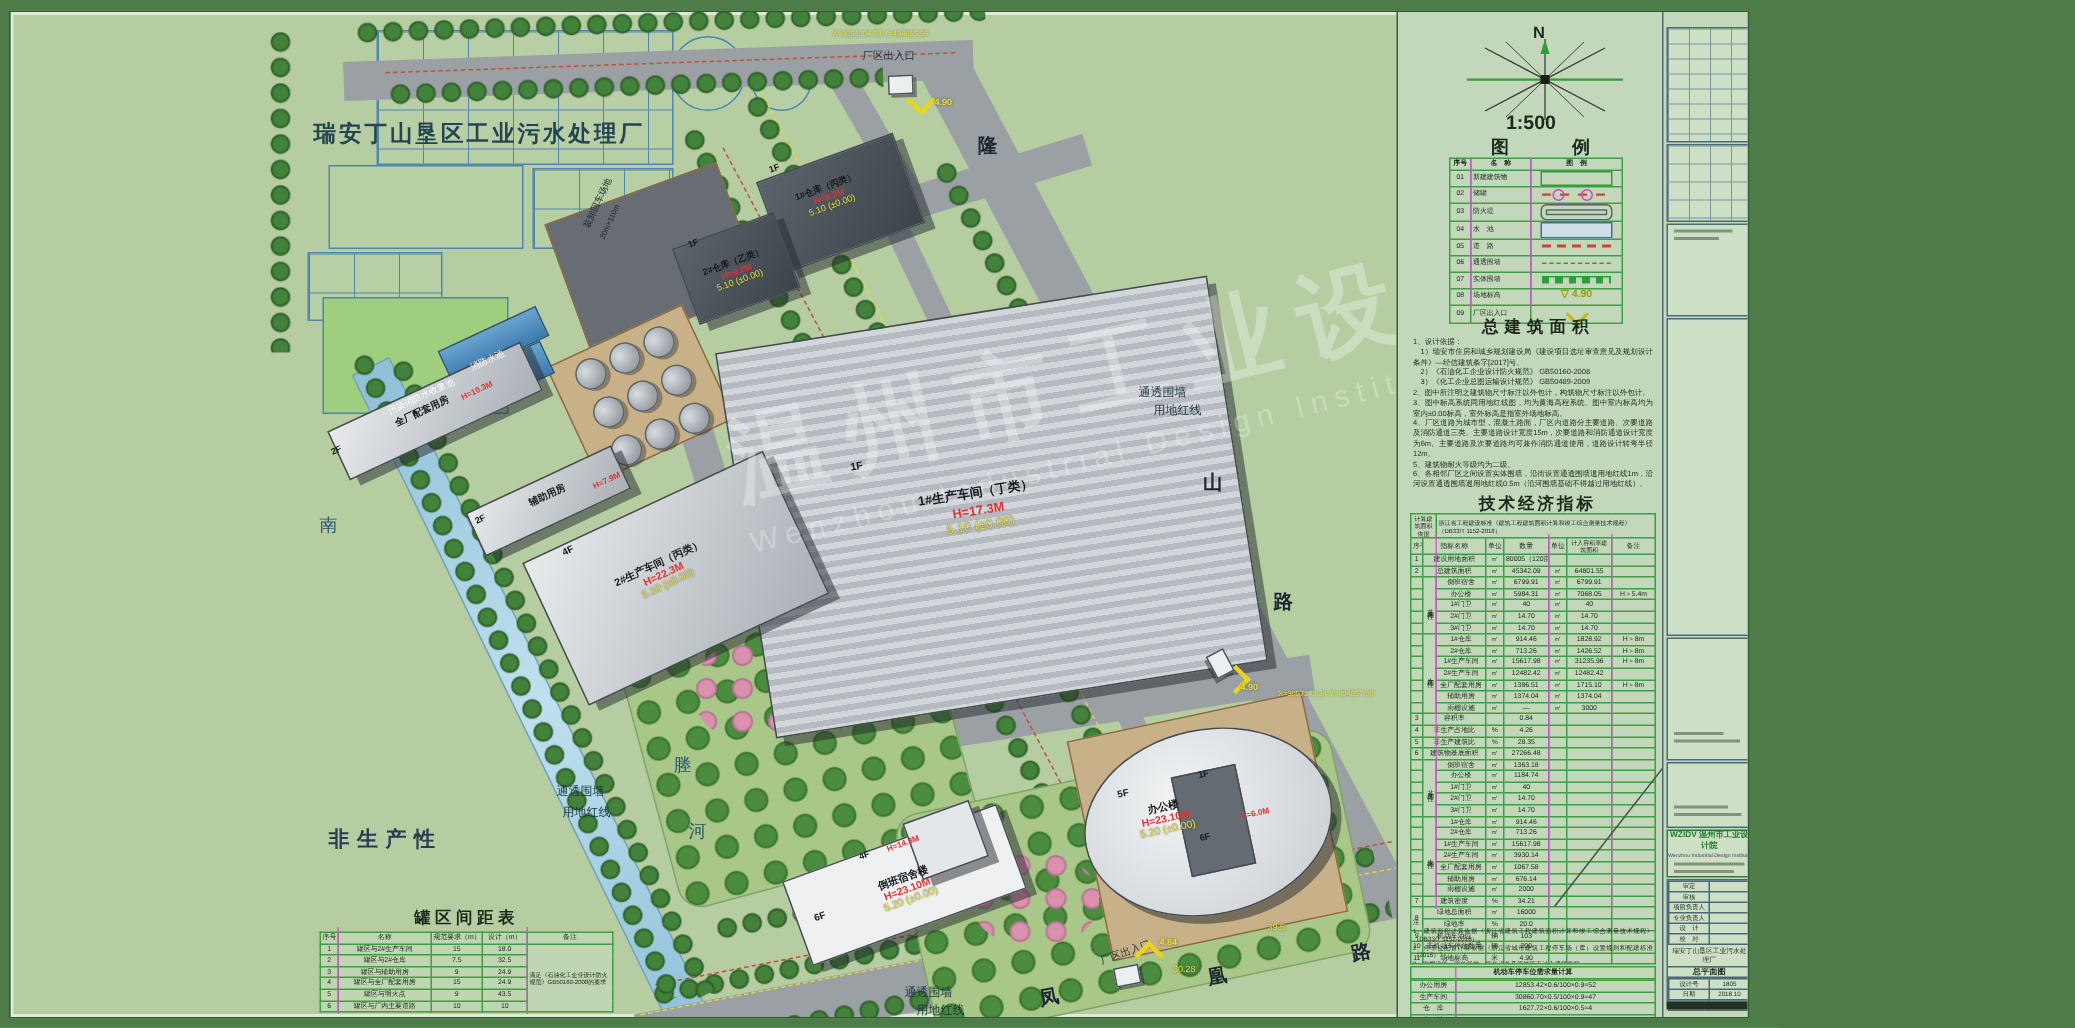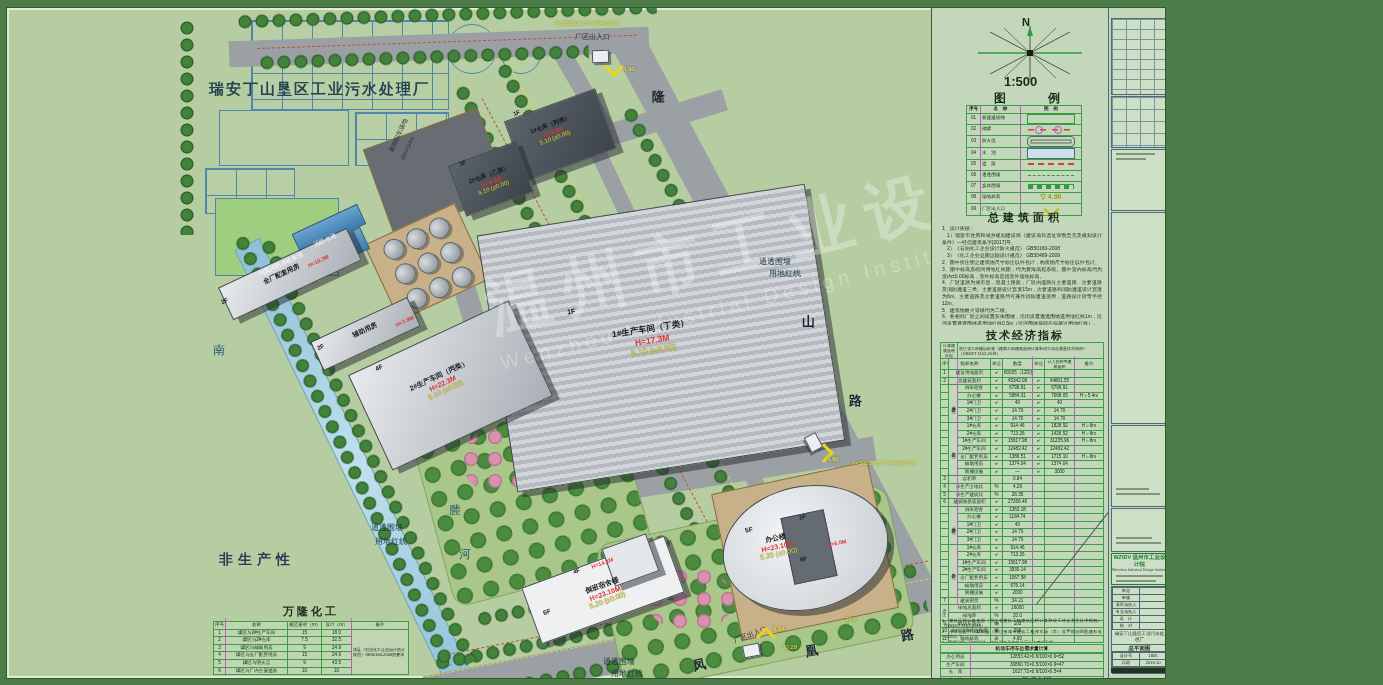--- a/index.html
+++ b/index.html
@@ -230,21 +230,21 @@
     <div class="arrow" style="left:752px;top:622px;transform:rotate(45deg);"></div>
     <span class="emark" style="left:616px;top:58px;">4.90</span>
     <span class="emark" style="left:766px;top:618px;">4.84</span>
     <span class="emark" style="left:820px;top:448px;">4.90</span>
     <span class="emark" style="left:775px;top:636px;font-weight:normal;">30.28</span>
     <span class="emark" style="left:838px;top:608px;font-weight:normal;">39.5</span>
     <span class="coord" style="left:548px;top:12px;">X=3058204.78 Y=494655.96</span>
     <span class="coord" style="left:845px;top:452px;">X=3057243.34 Y=494857.96</span>
 
     <div class="abs" style="left:206px;top:596px;width:196px;">
-      <div style="text-align:center;font-weight:bold;font-size:11px;letter-spacing:3px;color:#1c281c;">万隆化工</div>
+      <div style="text-align:center;font-weight:bold;font-size:11px;letter-spacing:3px;color:#1c281c;">罐区间距表</div>
       <table class="grn" style="margin-top:2px;background:rgba(200,220,190,.55);">
         <colgroup>
               <col style="width:12px">
               <col style="width:62px">
               <col style="width:34px">
               <col style="width:30px">
               <col>
             </colgroup>
         <tbody>
               <tr>

